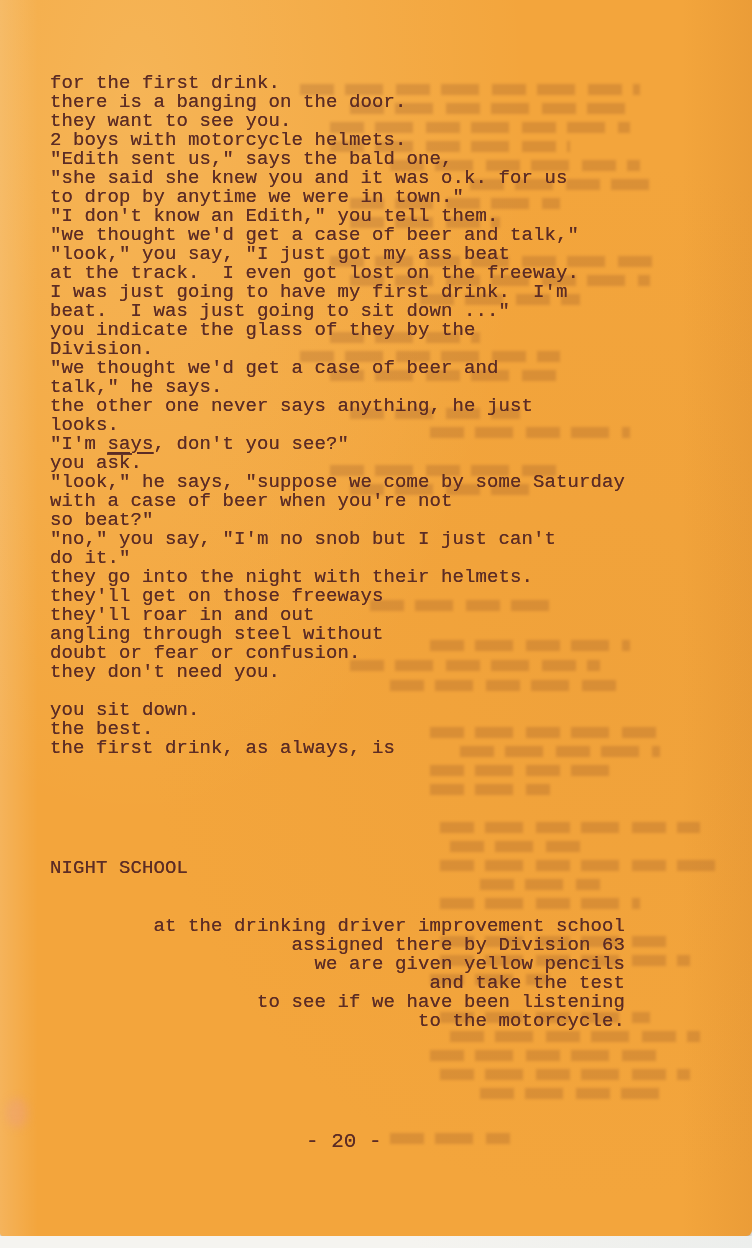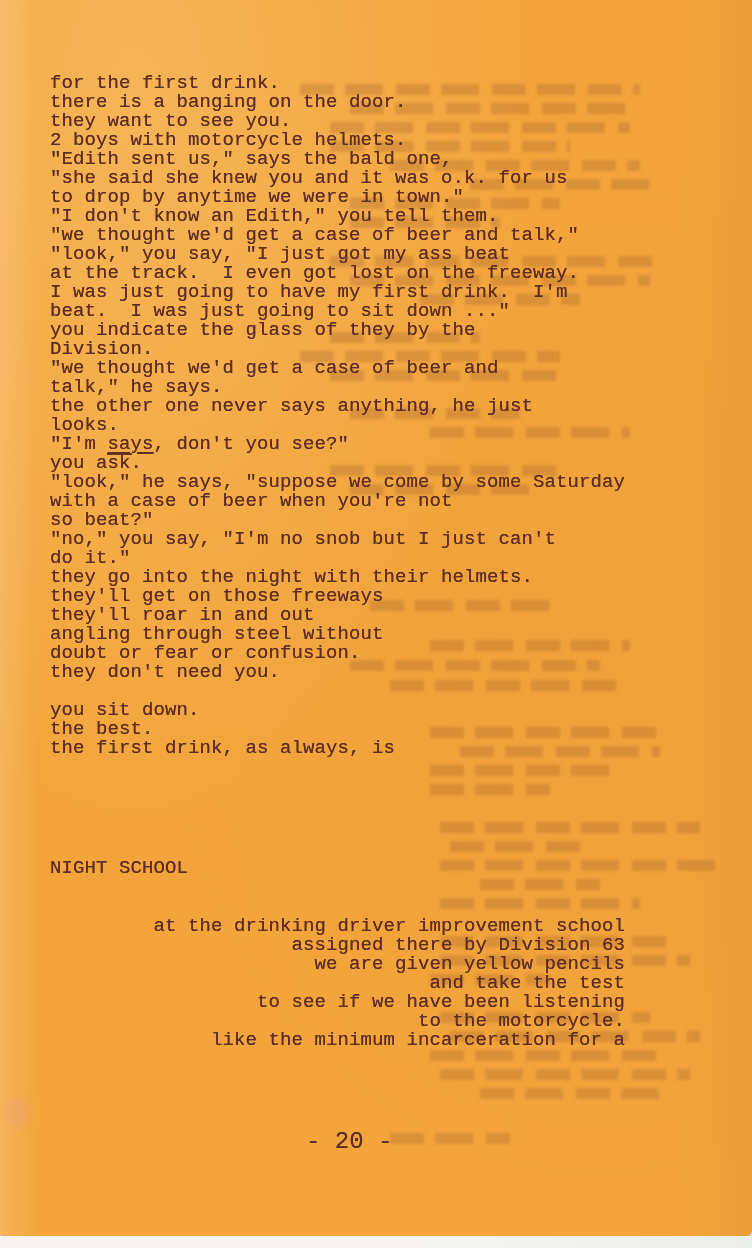--- a/index.html
+++ b/index.html
@@ -16,21 +16,21 @@
         border-radius:0 0 6px 3px;
         box-shadow:0 3px 4px -1px rgba(95,88,70,.55);}
   .text-col{position:absolute;left:50px;top:74px;color:var(--ink,#5c2c25);
             font-size:19px;line-height:19px;letter-spacing:.1px;
             text-shadow:0 0 .5px rgba(92,44,37,.85);}
   .line{height:19px;white-space:pre;}
   .stanza2{margin-top:19px;}
   .poem-title{margin:101px 0 0 0;font-size:19px;line-height:19px;font-weight:normal;height:19px;white-space:pre;}
   .poem2{margin-top:39px;text-align:right;}
   .page-number{position:absolute;left:306px;top:1132px;color:var(--ink,#5c2c25);
-               font-size:24px;line-height:19px;white-space:pre;text-shadow:0 0 .5px rgba(92,44,37,.85);}
+               font-size:21px;line-height:19px;white-space:pre;text-shadow:0 0 .5px rgba(92,44,37,.85);}
   
   .u{text-decoration:underline;text-decoration-thickness:2px;text-underline-offset:3px;}
   .o{position:relative;}
   .o::after{content:"";position:absolute;left:-1px;right:-1px;top:1px;height:2px;background:currentColor;opacity:.9;}
   
   .bleed{position:absolute;height:11px;filter:blur(1.6px);opacity:.45;pointer-events:none;
          background:repeating-linear-gradient(90deg,
            rgba(141,79,38,.55) 0 34px, rgba(141,79,38,0) 34px 45px,
            rgba(141,79,38,.55) 45px 83px, rgba(141,79,38,0) 83px 96px);}
   .smudge-pink{position:absolute;left:6px;top:1098px;width:22px;height:30px;border-radius:50%;
@@ -133,21 +133,20 @@
 
       <h2 class="poem-title">NIGHT SCHOOL</h2>
 
       <section class="stanza poem2">
           <div class="line">at the drinking driver improvement school</div>
           <div class="line">assigned there by Division 63</div>
           <div class="line">we are given yellow pencils</div>
           <div class="line">and take the test</div>
           <div class="line">to see if we have been listening</div>
           <div class="line">to the motorcycle.</div>
-          <div class="line">like the minimum incarceration for a</div>
         </section>
     </main>
 
     <div class="page-number">- 20 -</div>
   </div>
 
   <div class="scan-bottom"></div>
 </div>
 
 </body></html>

